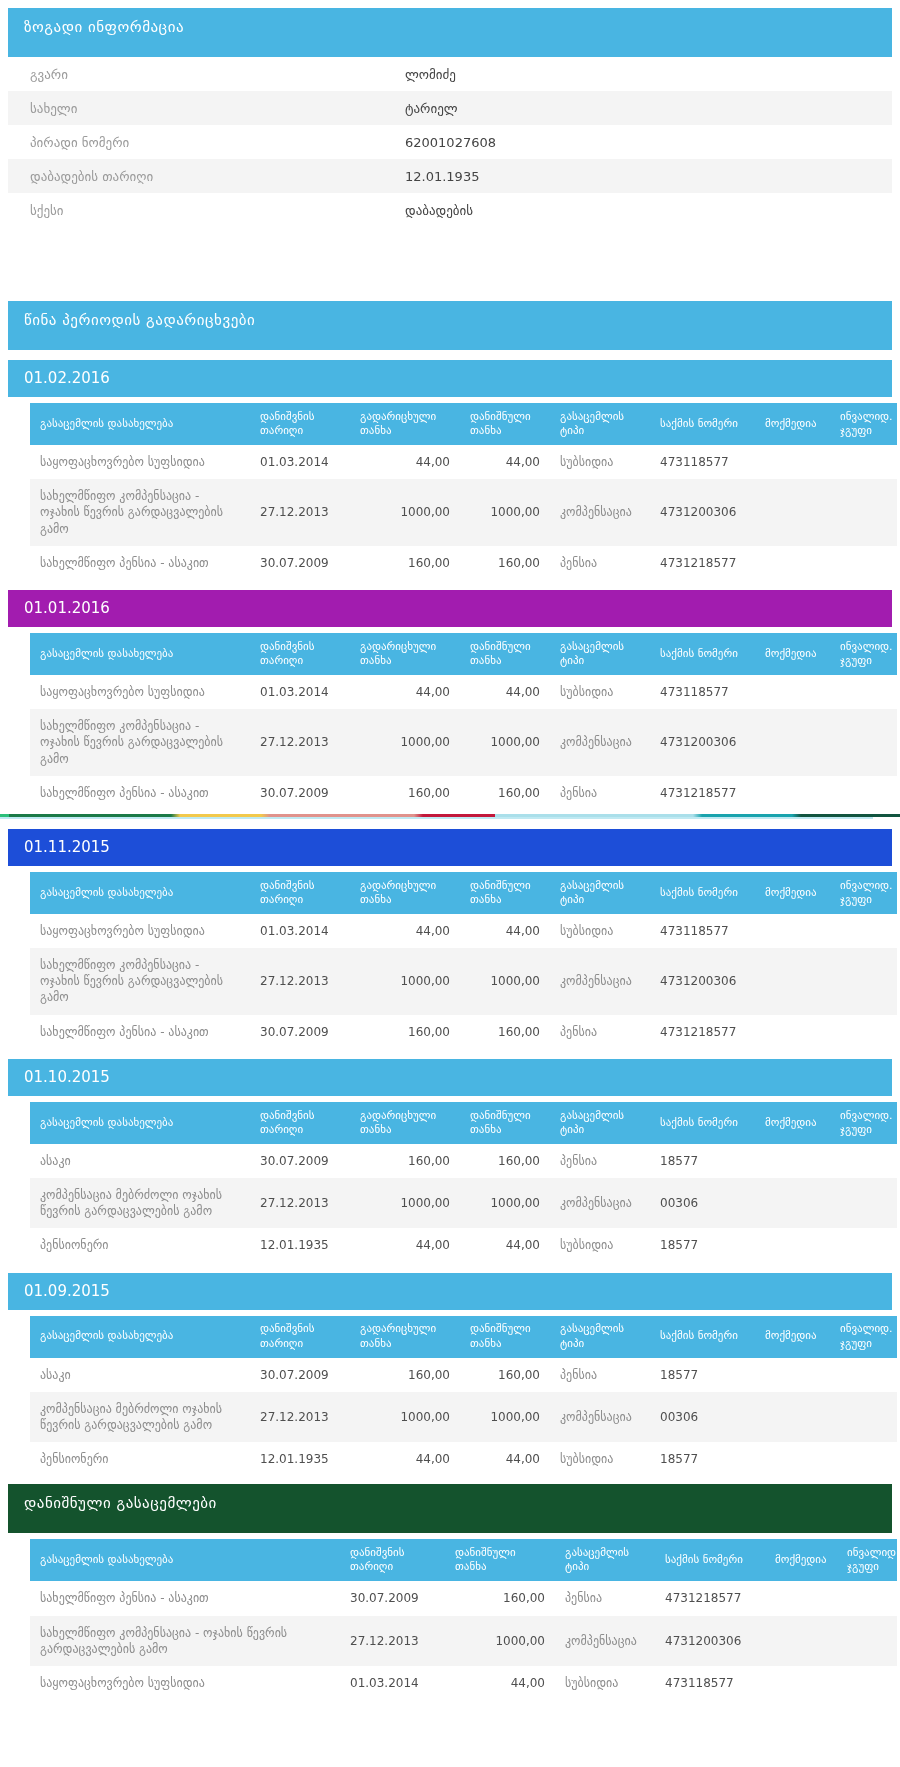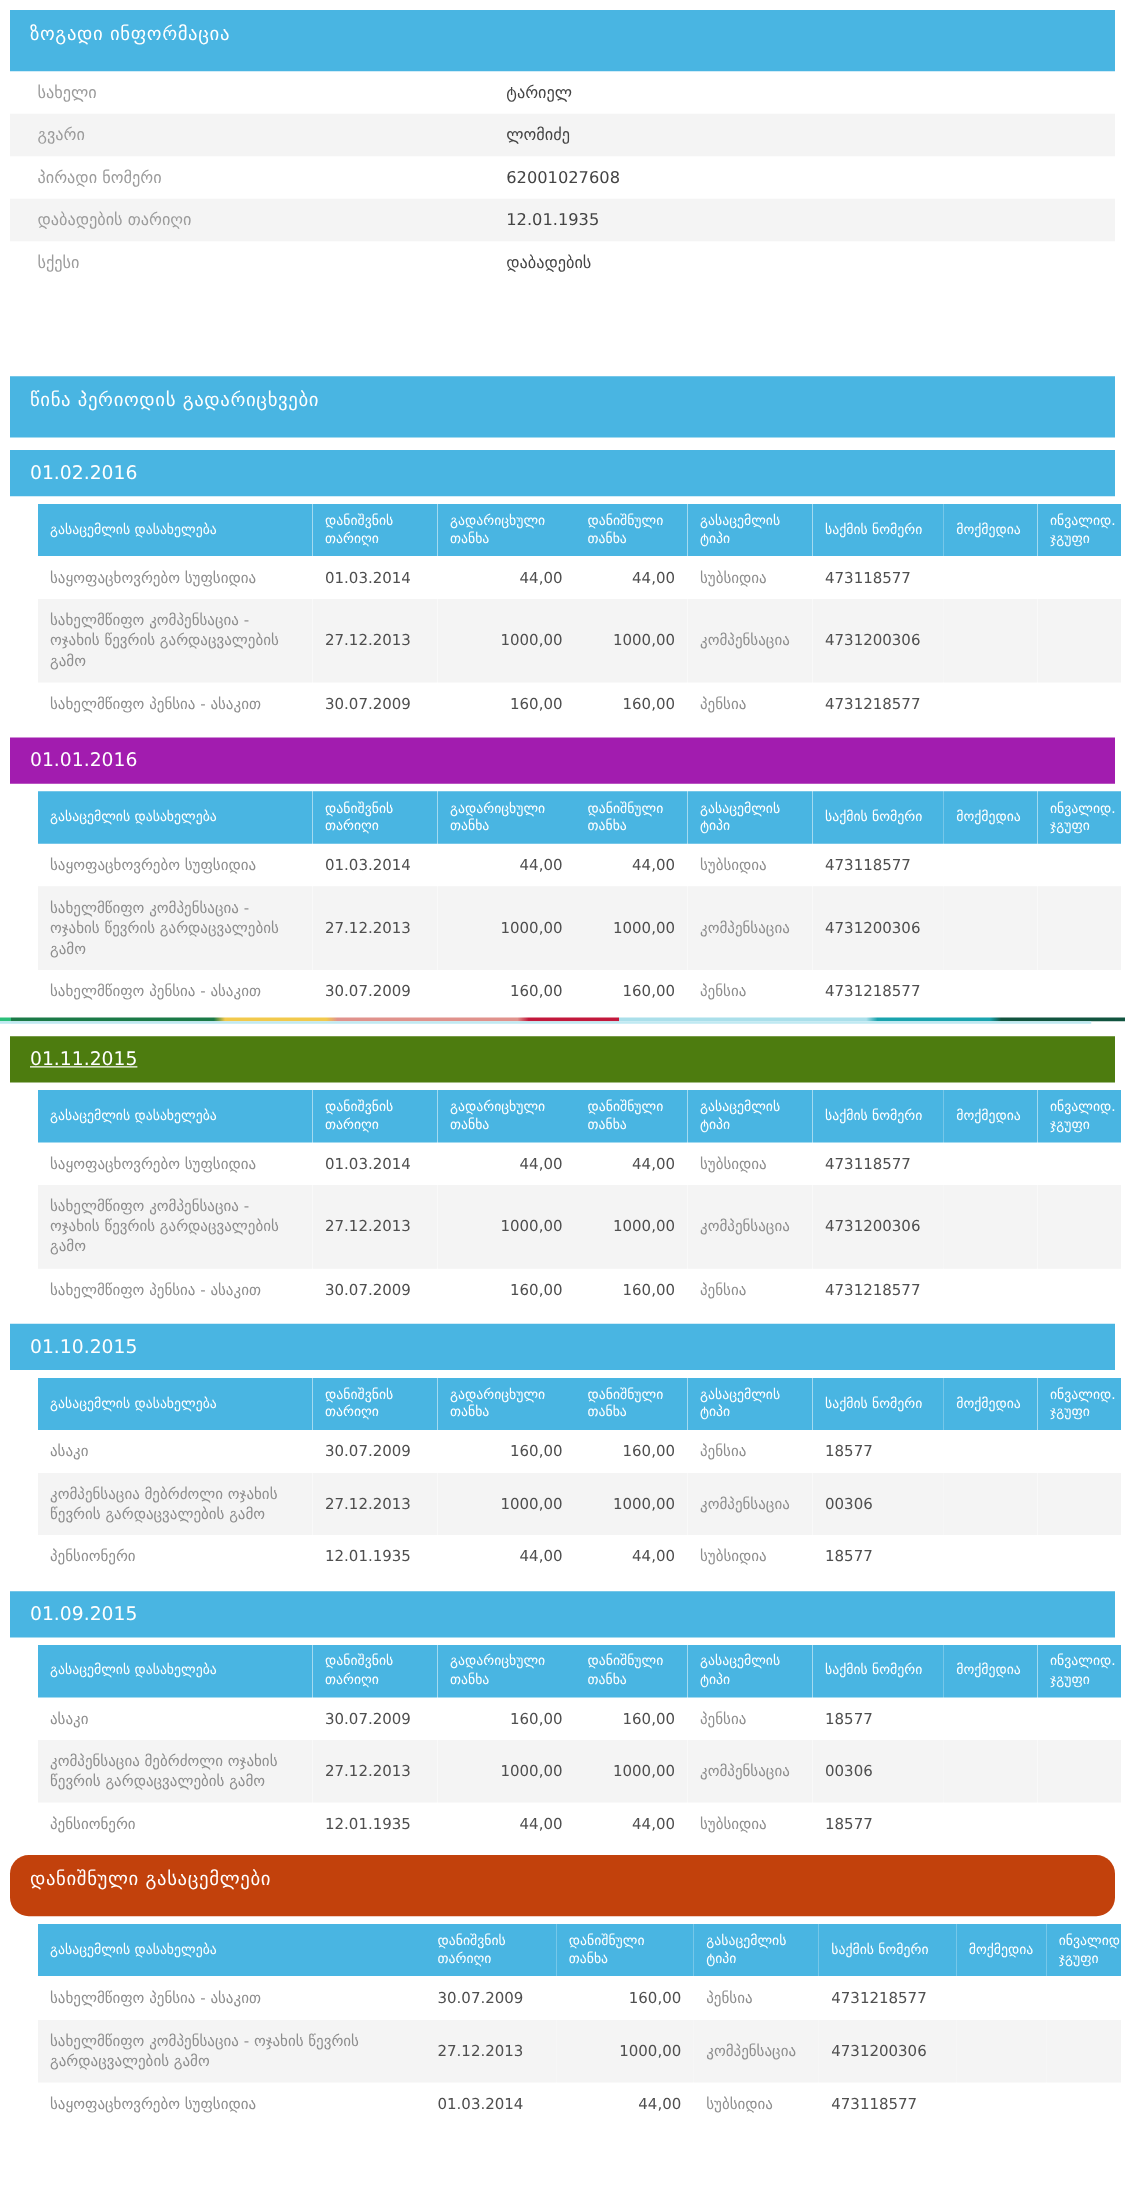--- a/index.html
+++ b/index.html
@@ -64,26 +64,26 @@
 </style>
 </head>
 <body>
 
 <div class="container">
 
   <section>
     <div class="band section-band" style="background: rgb(73, 181, 226);">ზოგადი ინფორმაცია</div>
     <div class="info-rows">
       <div class="info-row">
+        <span class="info-label">გვარი</span>
+        <span class="info-value">ლომიძე</span>
+      </div>
+      <div class="info-row">
         <span class="info-label">სახელი</span>
         <span class="info-value">ტარიელ</span>
-      </div>
-      <div class="info-row">
-        <span class="info-label">გვარი</span>
-        <span class="info-value">ლომიძე</span>
       </div>
       <div class="info-row">
         <span class="info-label">პირადი ნომერი</span>
         <span class="info-value">62001027608</span>
       </div>
       <div class="info-row">
         <span class="info-label">დაბადების თარიღი</span>
         <span class="info-value">12.01.1935</span>
       </div>
       <div class="info-row">
@@ -192,21 +192,21 @@
                 <td></td>
               </tr>
             </tbody>
           </table>
         </div>
         <div class="page-divider">
           <div class="line-a" style="background: linear-gradient(to right, rgb(43, 191, 122) 0%, rgb(43, 191, 122) 1%, rgb(27, 122, 71) 1%, rgb(27, 122, 71) 19%, rgb(242, 201, 76) 20%, rgb(242, 201, 76) 29%, rgb(224, 146, 140) 30%, rgb(224, 146, 140) 46%, rgb(194, 24, 59) 47%, rgb(194, 24, 59) 55%, rgb(170, 223, 234) 55%, rgb(170, 223, 234) 77%, rgb(25, 163, 173) 78%, rgb(25, 163, 173) 88%, rgb(17, 84, 63) 89%, rgb(17, 84, 63) 100%);"></div>
           <div class="line-b"></div>
         </div>
         <div class="transfer-section">
-          <div class="band date-band" style="background: #4d7c0f; text-decoration: underline;">01.11.2015</div>
+          <div class="band date-band" style="background: #1d4ed8;">01.11.2015</div>
           <table class="t8">
             <thead>
               <tr>
                 <th style="background: rgb(73, 181, 226);">გასაცემლის დასახელება</th>
                 <th style="background: rgb(73, 181, 226);">დანიშვნის თარიღი</th>
                 <th style="background: rgb(73, 181, 226);">გადარიცხული თანხა</th>
                 <th style="background: rgb(73, 181, 226);">დანიშნული თანხა</th>
                 <th style="background: rgb(73, 181, 226);">გასაცემლის ტიპი</th>
                 <th style="background: rgb(73, 181, 226);">საქმის ნომერი</th>
                 <th style="background: rgb(73, 181, 226);">მოქმედია</th>
@@ -342,21 +342,21 @@
                 <td></td>
                 <td></td>
               </tr>
             </tbody>
           </table>
         </div>
       </div>
   </section>
 
   <section class="assigned-section">
-    <div class="band section-band" style="background: #c2410c; border-radius: 15px;">დანიშნული გასაცემლები</div>
+    <div class="band section-band" style="background: #14532d;">დანიშნული გასაცემლები</div>
     <div id="assigned-host">
         <table class="t7">
           <thead>
             <tr>
               <th style="background: rgb(73, 181, 226);">გასაცემლის დასახელება</th>
               <th style="background: rgb(73, 181, 226);">დანიშვნის თარიღი</th>
               <th style="background: rgb(73, 181, 226);">დანიშნული თანხა</th>
               <th style="background: rgb(73, 181, 226);">გასაცემლის ტიპი</th>
               <th style="background: rgb(73, 181, 226);">საქმის ნომერი</th>
               <th style="background: rgb(73, 181, 226);">მოქმედია</th>

